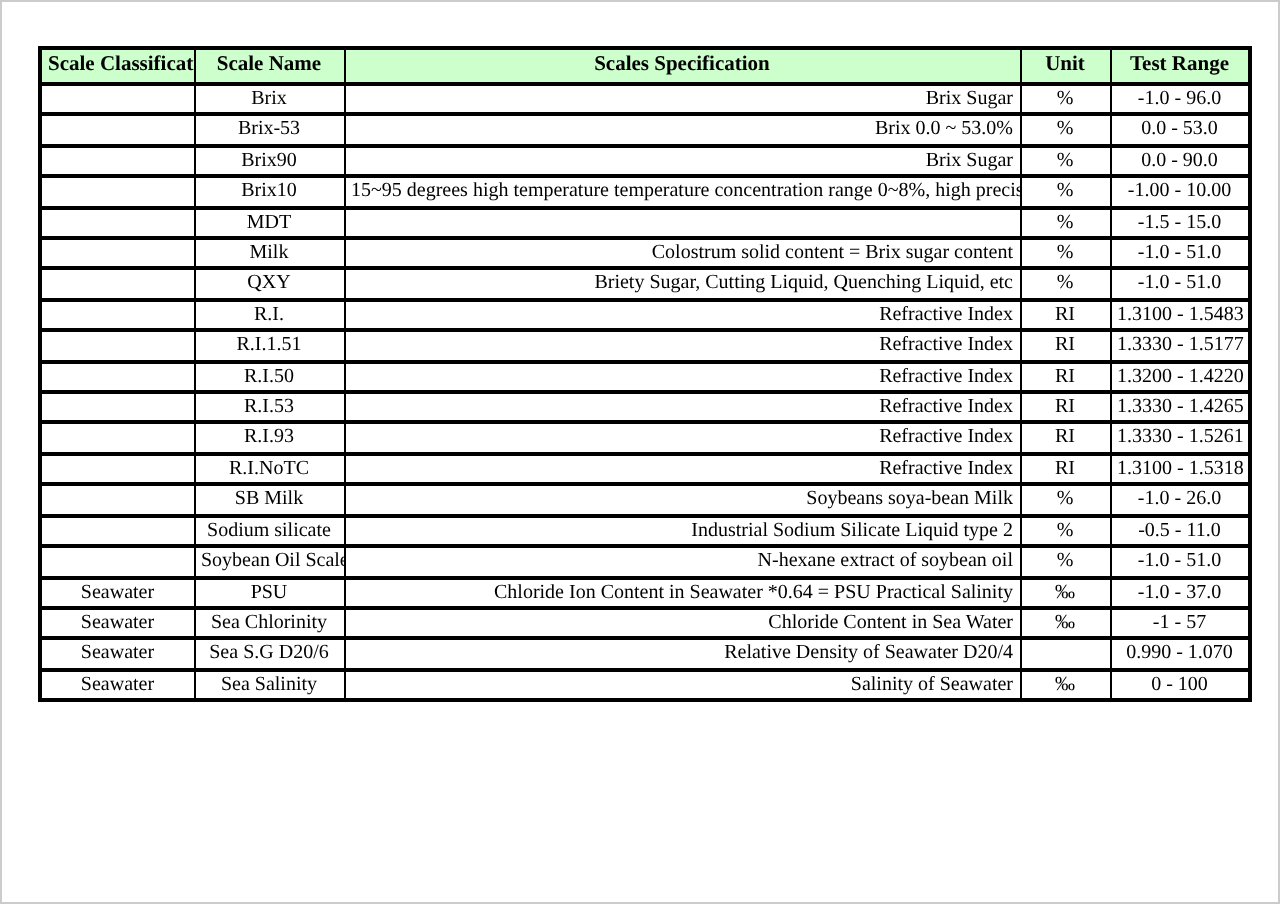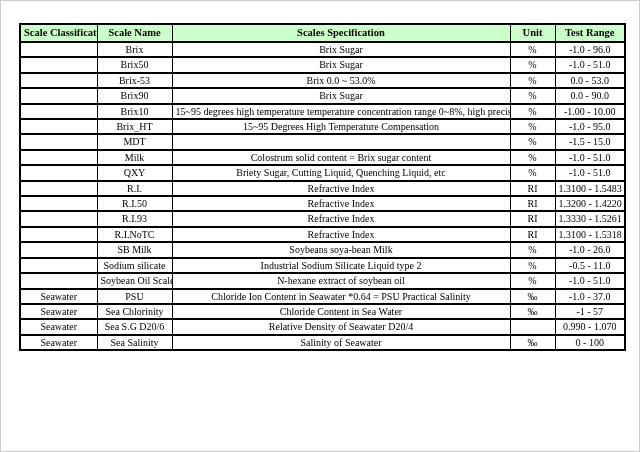--- a/index.html
+++ b/index.html
@@ -44,21 +44,21 @@
     height: 16px;
     text-align: center;
     line-height: 16px;
   }
   td {
     font-size: 10px;
     height: 13.4px;
     line-height: 13.4px;
     text-align: center;
   }
-  td.spec { text-align: center; }
+  td.spec { text-align: right; }
 </style>
 </head>
 <body>
 
 <table class="scales">
   <colgroup>
     <col class="c1">
       <col class="c2">
       <col class="c3">
       <col class="c4">
@@ -76,27 +76,20 @@
   <tbody>
       <tr>
         <td></td>
         <td>Brix</td>
         <td class="spec">Brix  Sugar</td>
         <td>%</td>
         <td>-1.0 - 96.0</td>
       </tr>
       <tr>
         <td></td>
-        <td>Brix50</td>
-        <td class="spec">Brix  Sugar</td>
-        <td>%</td>
-        <td>-1.0 - 51.0</td>
-      </tr>
-      <tr>
-        <td></td>
         <td>Brix-53</td>
         <td class="spec">Brix  0.0 ~ 53.0%</td>
         <td>%</td>
         <td>0.0 - 53.0</td>
       </tr>
       <tr>
         <td></td>
         <td>Brix90</td>
         <td class="spec">Brix  Sugar</td>
         <td>%</td>
@@ -104,27 +97,20 @@
       </tr>
       <tr>
         <td></td>
         <td>Brix10</td>
         <td class="spec">15~95 degrees high temperature temperature concentration range 0~8%, high precision</td>
         <td>%</td>
         <td>-1.00 - 10.00</td>
       </tr>
       <tr>
         <td></td>
-        <td>Brix_HT</td>
-        <td class="spec">15~95 Degrees High Temperature  Compensation</td>
-        <td>%</td>
-        <td>-1.0 - 95.0</td>
-      </tr>
-      <tr>
-        <td></td>
         <td>MDT</td>
         <td class="spec"></td>
         <td>%</td>
         <td>-1.5 - 15.0</td>
       </tr>
       <tr>
         <td></td>
         <td>Milk</td>
         <td class="spec">Colostrum solid content = Brix sugar content</td>
         <td>%</td>
@@ -139,24 +125,38 @@
       </tr>
       <tr>
         <td></td>
         <td>R.I.</td>
         <td class="spec">Refractive Index</td>
         <td>RI</td>
         <td>1.3100 - 1.5483</td>
       </tr>
       <tr>
         <td></td>
+        <td>R.I.1.51</td>
+        <td class="spec">Refractive Index</td>
+        <td>RI</td>
+        <td>1.3330 - 1.5177</td>
+      </tr>
+      <tr>
+        <td></td>
         <td>R.I.50</td>
         <td class="spec">Refractive Index</td>
         <td>RI</td>
         <td>1.3200 - 1.4220</td>
+      </tr>
+      <tr>
+        <td></td>
+        <td>R.I.53</td>
+        <td class="spec">Refractive Index</td>
+        <td>RI</td>
+        <td>1.3330 - 1.4265</td>
       </tr>
       <tr>
         <td></td>
         <td>R.I.93</td>
         <td class="spec">Refractive Index</td>
         <td>RI</td>
         <td>1.3330 - 1.5261</td>
       </tr>
       <tr>
         <td></td>

